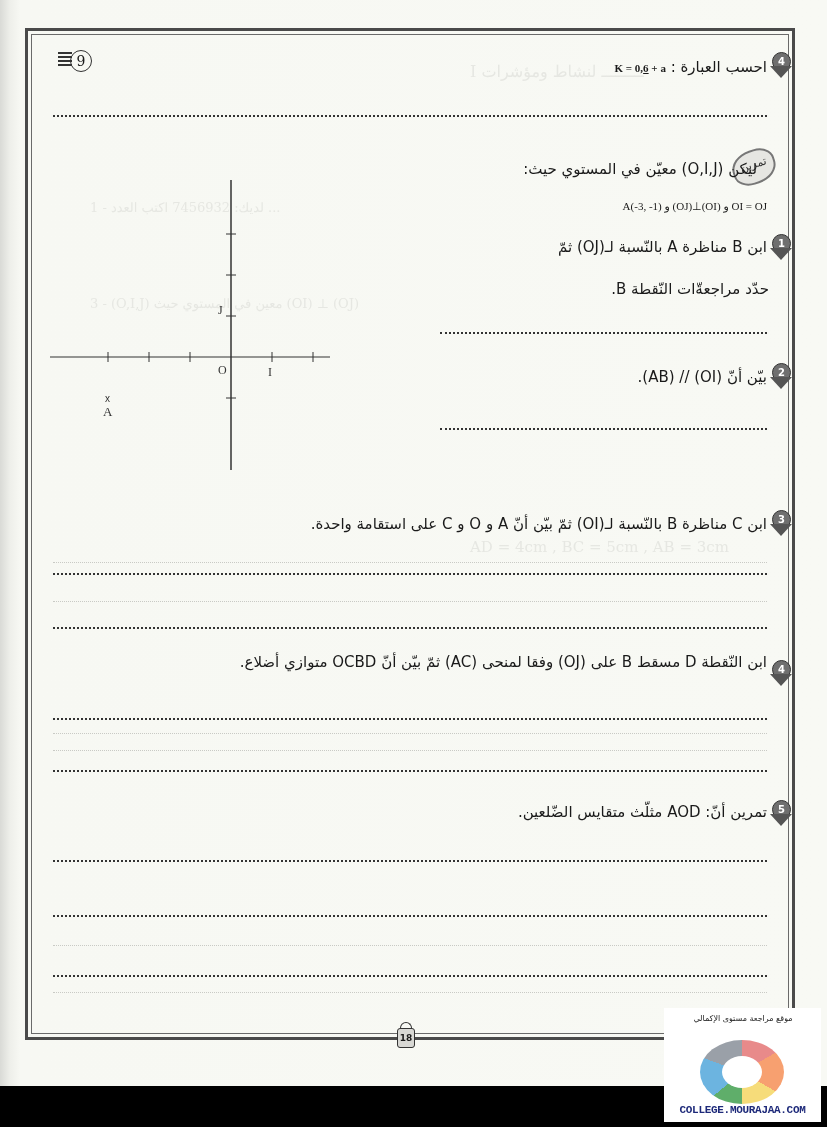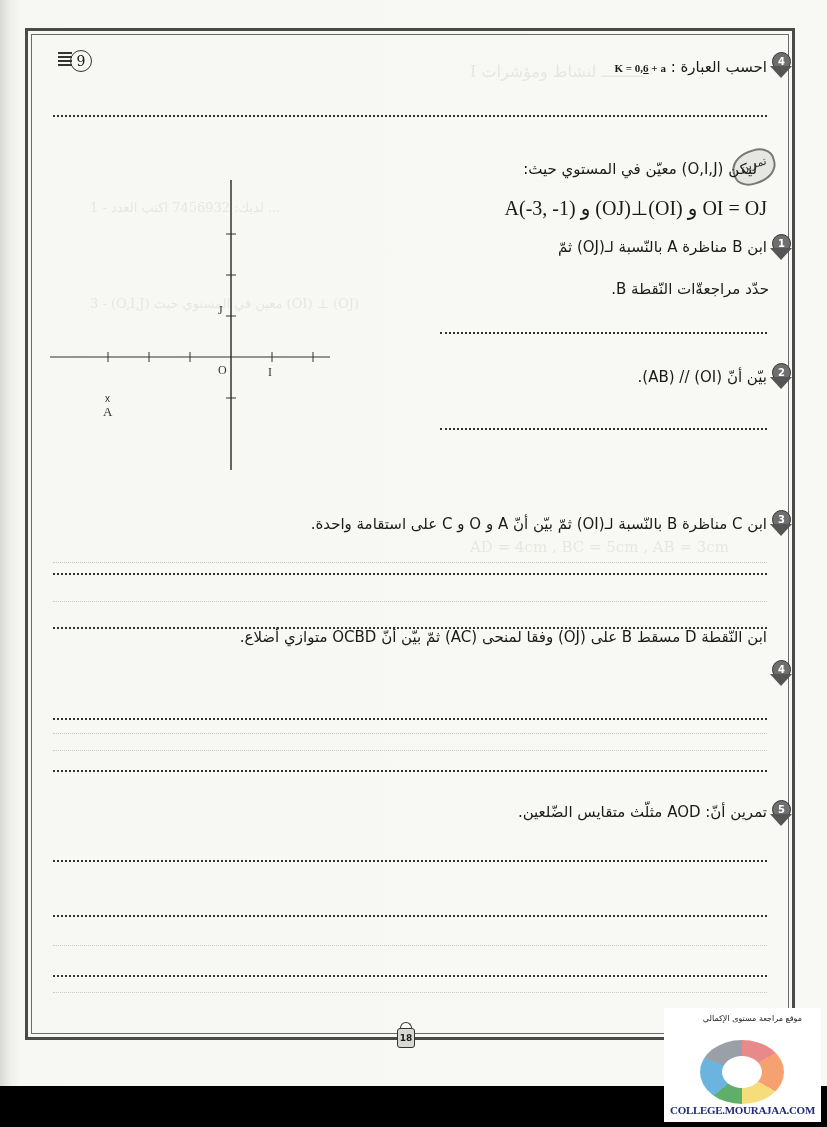--- a/index.html
+++ b/index.html
@@ -24,21 +24,21 @@
   }
   .ghost {
     position: absolute; color: #e6e7e2; font-size: 13px; white-space: nowrap; pointer-events: none;
   }
   .line-text {
     position: absolute; right: 60px; font-size: 15px; font-weight: normal; white-space: nowrap; direction: rtl;
     font-family: "DejaVu Sans", sans-serif;
   }
   .line-text.plain { font-weight: normal; }
   .latin { font-family: "Liberation Serif", serif; font-weight: bold; font-size: 11px; margin-left: 16px; }
-  .latin-n { font-family: "Liberation Serif", serif; font-weight: normal; font-size: 20px; }
+  .latin-n { font-family: "Liberation Serif", serif; font-weight: normal; font-size: 11px; }
   .num-badge {
     position: absolute; right: 35px; width: 22px; height: 30px;
   }
   .num-badge .circ {
     position: absolute; left: 2px; top: 0; width: 17px; height: 17px; border-radius: 50%;
     background: #6f6f6f; border: 1px solid #333; color: #fff; font-size: 10px; font-weight: bold;
     text-align: center; line-height: 17px; font-family: "DejaVu Sans", sans-serif;
   }
   .num-badge .arrow {
     position: absolute; left: 0; top: 14px; width: 0; height: 0;
@@ -84,26 +84,26 @@
     position: absolute; left: 664px; top: 1008px; width: 157px; height: 114px; background: #fff;
   }
   .wm-ring {
     position: absolute; left: 36px; top: 32px; width: 84px; height: 64px; border-radius: 50%;
     background: conic-gradient(#e88a8a 0 60deg, #f7a070 60deg 120deg, #f6dc7a 120deg 180deg, #5fae6a 180deg 230deg, #6cb4e0 230deg 290deg, #9aa0a8 290deg 360deg);
   }
   .wm-hole {
     position: absolute; left: 58px; top: 48px; width: 40px; height: 32px; border-radius: 50%; background: #fff;
   }
   .wm-arc {
-    position: absolute; left: 20px; top: 6px; width: 118px; height: 24px; text-align: right;
+    position: absolute; left: 20px; top: 6px; width: 118px; height: 24px; text-align: center;
     font-size: 8px; color: #222; font-family: "DejaVu Sans", sans-serif; direction: rtl;
   }
   .wm-text {
     position: absolute; left: 0; top: 96px; width: 157px; text-align: center;
-    font-family: Liberation Serif, serif; font-weight: bold; font-size: 11px; color: #1e2a7a;
+    font-family: Liberation Mono, monospace; font-weight: bold; font-size: 11px; color: #1e2a7a;
     letter-spacing: -0.3px;
   }
 </style>
 </head>
 <body>
 
 <div class="page"></div>
 <div class="bottom-bar"></div>
 <div class="frame-outer"></div>
 <div class="frame-inner"></div>
@@ -179,21 +179,21 @@
 <div class="line-text" style="top:515px;">ابن C مناظرة B بالنّسبة لـ(OI) ثمّ بيّن أنّ A و O و C على استقامة واحدة.</div>
 <div class="dots faint" style="top:562px;"></div>
 <div class="dots" style="top:573px;"></div>
 <div class="dots faint" style="top:601px;"></div>
 <div class="dots" style="top:627px;"></div>
 
 <div class="num-badge" style="top:660px;">
   <div class="circ">4</div>
   <div class="arrow"></div>
 </div>
-<div class="line-text" style="top:628px;text-align:center;">ابن النّقطة D مسقط B على (OJ) وفقا لمنحى (AC) ثمّ بيّن أنّ OCBD متوازي أضلاع.</div>
+<div class="line-text" style="top:653px;text-align:center;">ابن النّقطة D مسقط B على (OJ) وفقا لمنحى (AC) ثمّ بيّن أنّ OCBD متوازي أضلاع.</div>
 <div class="dots" style="top:718px;"></div>
 <div class="dots faint" style="top:733px;"></div>
 <div class="dots faint" style="top:750px;"></div>
 <div class="dots" style="top:770px;"></div>
 
 <div class="num-badge" style="top:800px;">
   <div class="circ">5</div>
   <div class="arrow"></div>
 </div>
 <div class="line-text" style="top:803px;">تمرين أنّ: AOD مثلّث متقايس الضّلعين.</div>

